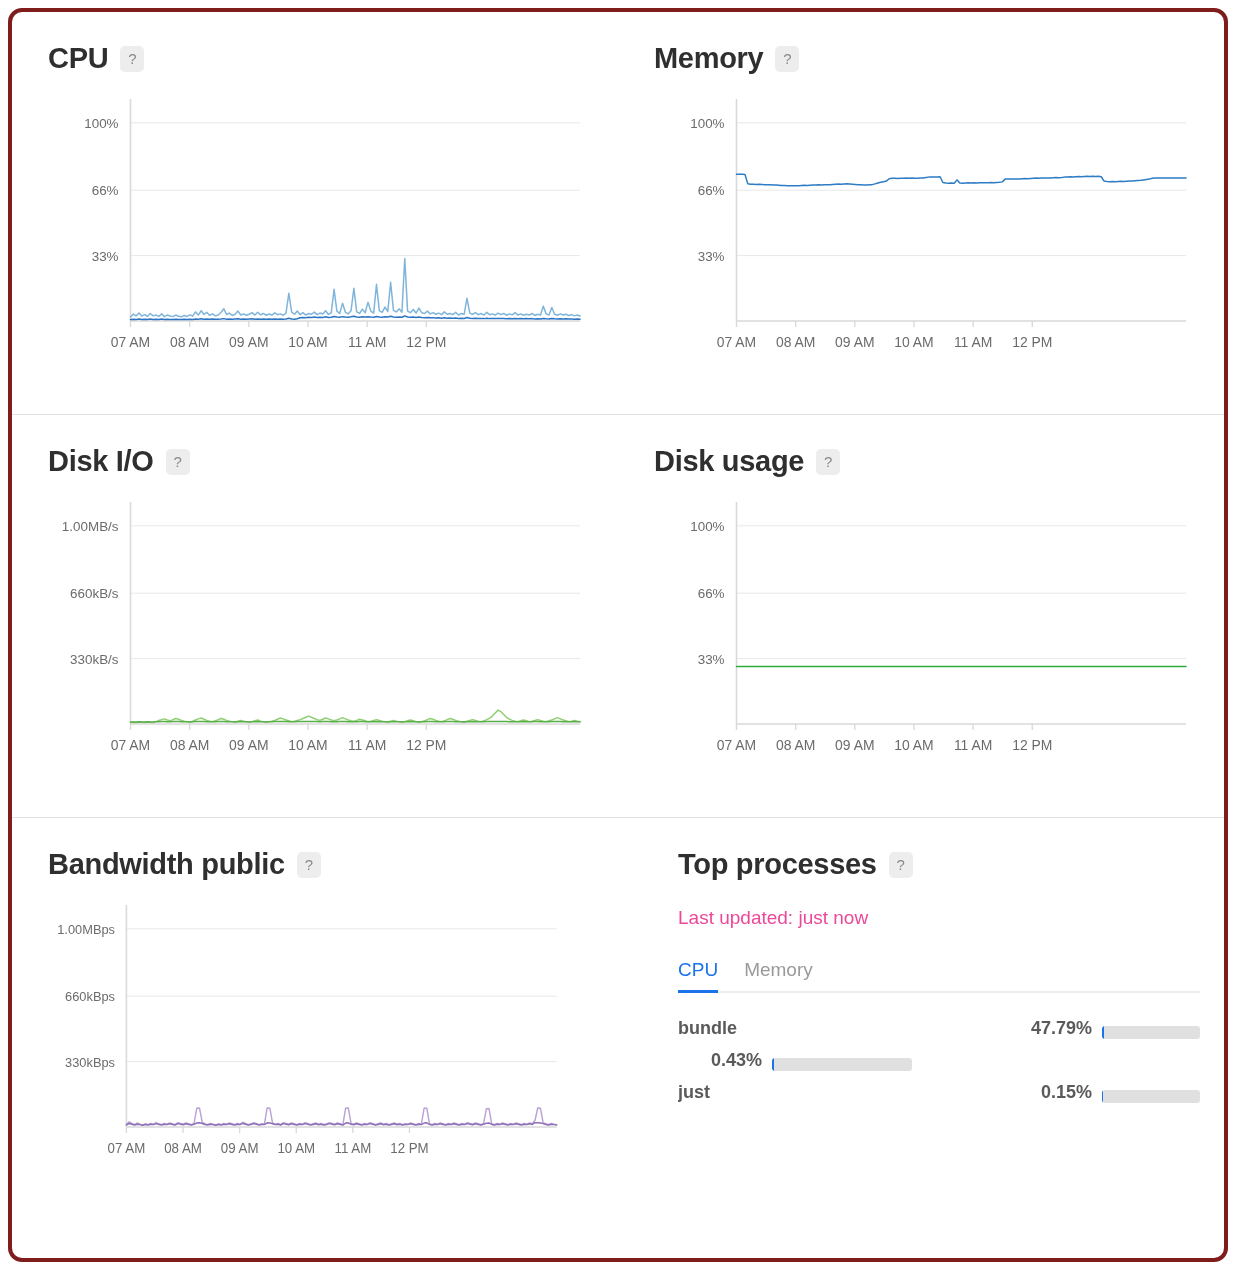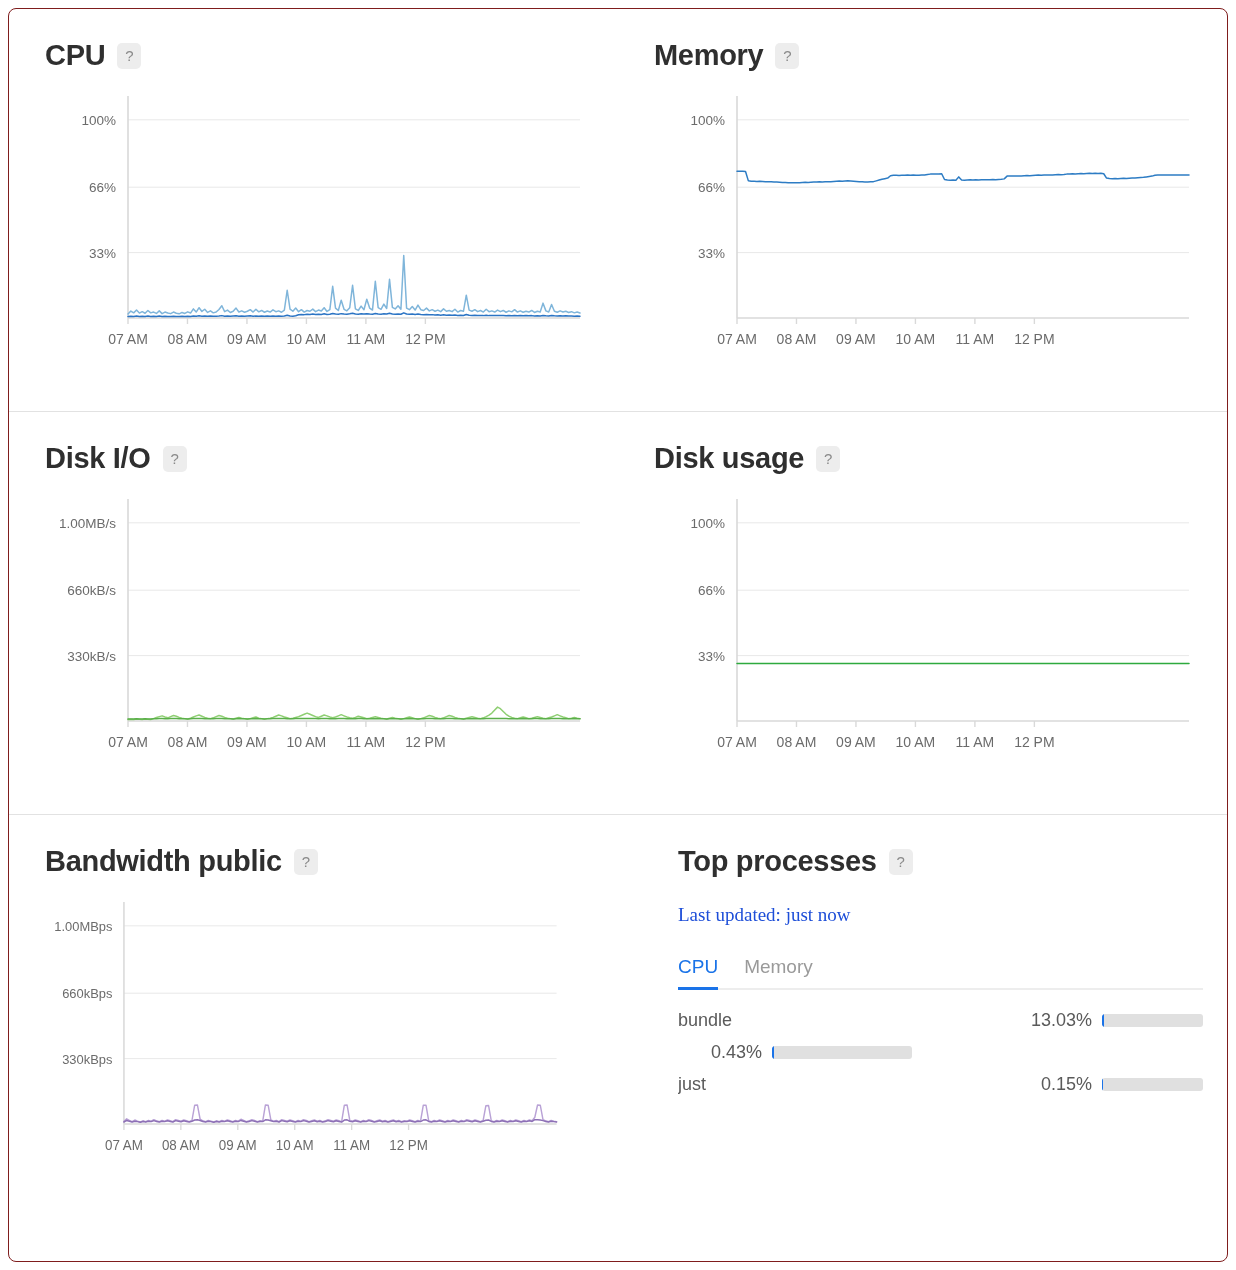--- a/index.html
+++ b/index.html
@@ -11,22 +11,22 @@
   #root {
     position: relative;
     width: 1236px;
     height: 1270px;
     background: #ffffff;
   }
   .card {
     position: absolute;
     left: 8px; top: 8px;
     width: 1220px; height: 1254px;
-    border: 1px solid #7f1d1d;
-    border-radius: 8px;
+    border: 4px solid #7f1d1d;
+    border-radius: 14px;
     background: #fff;
     overflow: hidden;
   }
   .grid-row {
     display: flex;
     width: 100%;
     border-bottom: 1px solid #e2e2e2;
   }
   .grid-row.last { border-bottom: none; gap: 48px; }
   .panel {
@@ -77,22 +77,21 @@
   .xlabel { font-size: 14px; fill: #6b6b6b; text-anchor: middle; font-family: "Liberation Sans", sans-serif; }
   .gridline { stroke: #e8e8e8; stroke-width: 1; }
   .axisline  { stroke: #d9d9d9; stroke-width: 1.6; }
   .tickmark  { stroke: #d9d9d9; stroke-width: 1.4; }
   .dataline  { fill: none; stroke-width: 1.5; stroke-linejoin: round; stroke-linecap: round; }
 
   
   .tp-updated {
     margin: 28px 0 0 12px;
     font-size: 19px;
-    color: #1d4ed8;
-    font-family: Liberation Serif, serif;
+    color: #ec4899;
   }
   .tp-tabs {
     margin: 30px 0 0 12px;
     display: flex;
     align-items: flex-end;
     gap: 26px;
     border-bottom: 2px solid #ededed;
     width: calc(100% - 12px);
     position: relative;
   }
@@ -107,22 +106,23 @@
   .tp-tab.active::after {
     content: "";
     position: absolute;
     left: 0; right: 0; bottom: -2px;
     height: 3px;
     background: #1a73e8;
   }
   .tp-list { margin: 14px 0 0 12px; width: calc(100% - 12px); }
   .tp-row {
     display: flex;
-    align-items: center;
+    align-items: flex-end;
     height: 32px;
+    font-weight: bold;
   }
   .tp-name {
     flex: 0 0 auto;
     width: 330px;
     font-size: 18px;
     color: #5a5a5a;
     white-space: nowrap;
     overflow: hidden;
     text-overflow: ellipsis;
   }
@@ -333,21 +333,21 @@
         <div class="tp-updated">Last updated: just now</div>
 
         <div class="tp-tabs" id="tp-tabs">
             <div class="tp-tab active">CPU</div>
             <div class="tp-tab">Memory</div>
           </div>
 
         <div class="tp-list" id="tp-list">
             <div class="tp-row">
               <div class="tp-name">bundle</div>
-              <div class="tp-pct">13.03%</div>
+              <div class="tp-pct">47.79%</div>
               <div class="tp-bar">
                 <div class="tp-bar-fill" style="background: rgb(26, 115, 232); width: 2.28%;"></div>
               </div>
             </div>
             <div class="tp-row">
               <div class="tp-pct">0.43%</div>
               <div class="tp-bar">
                 <div class="tp-bar-fill" style="background: rgb(26, 115, 232); width: 1.63%;"></div>
               </div>
             </div>

